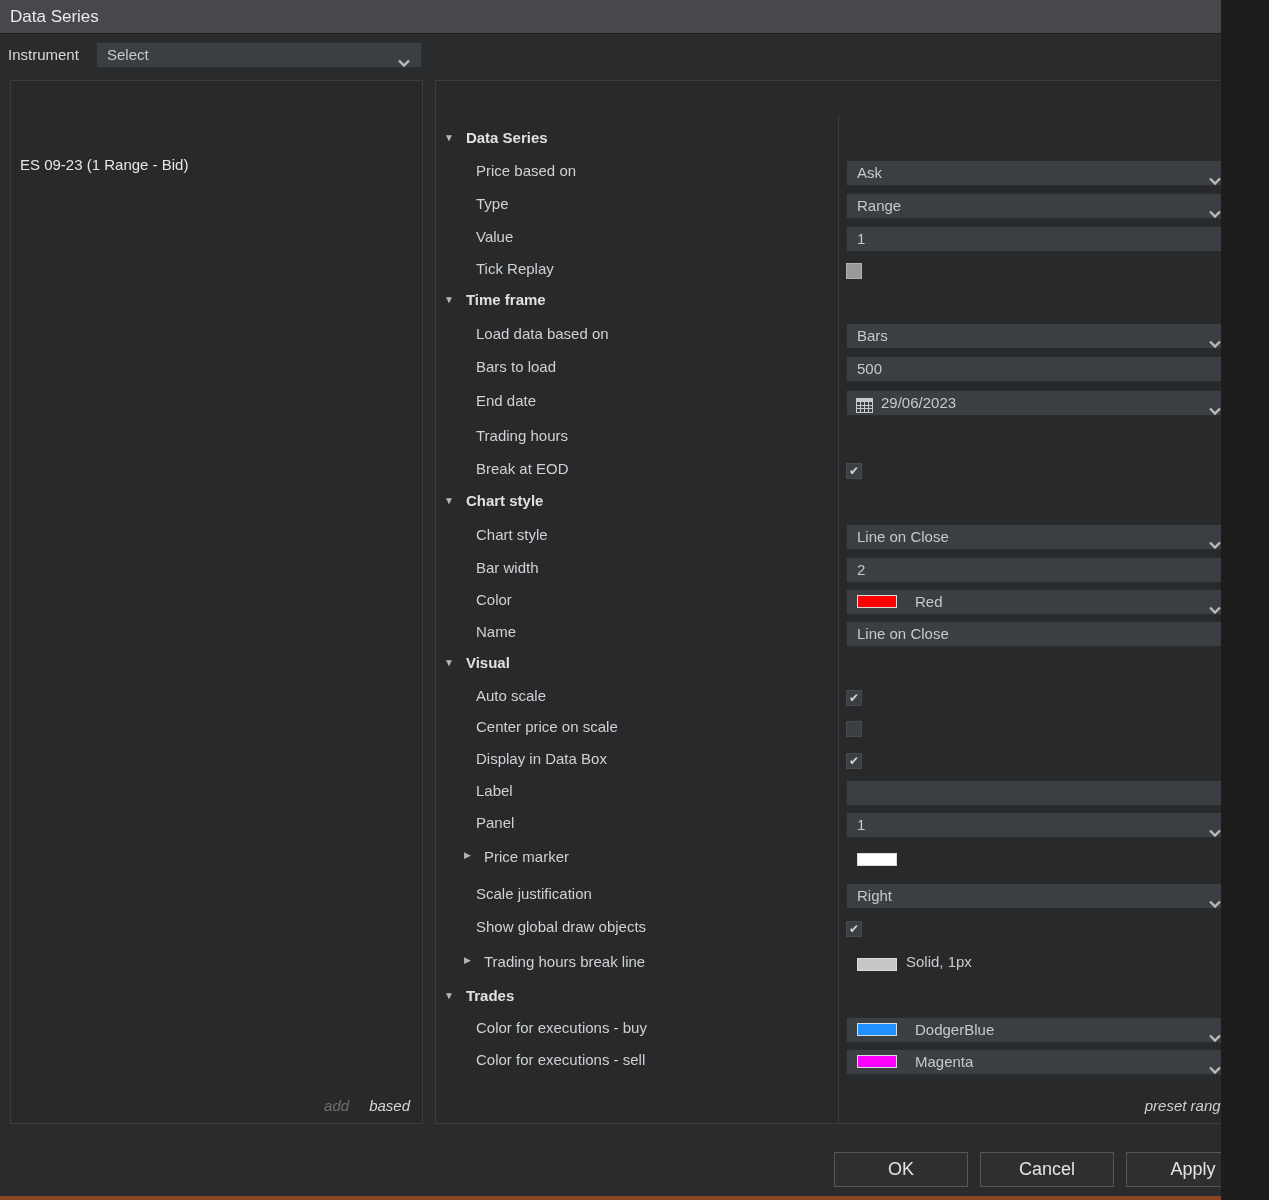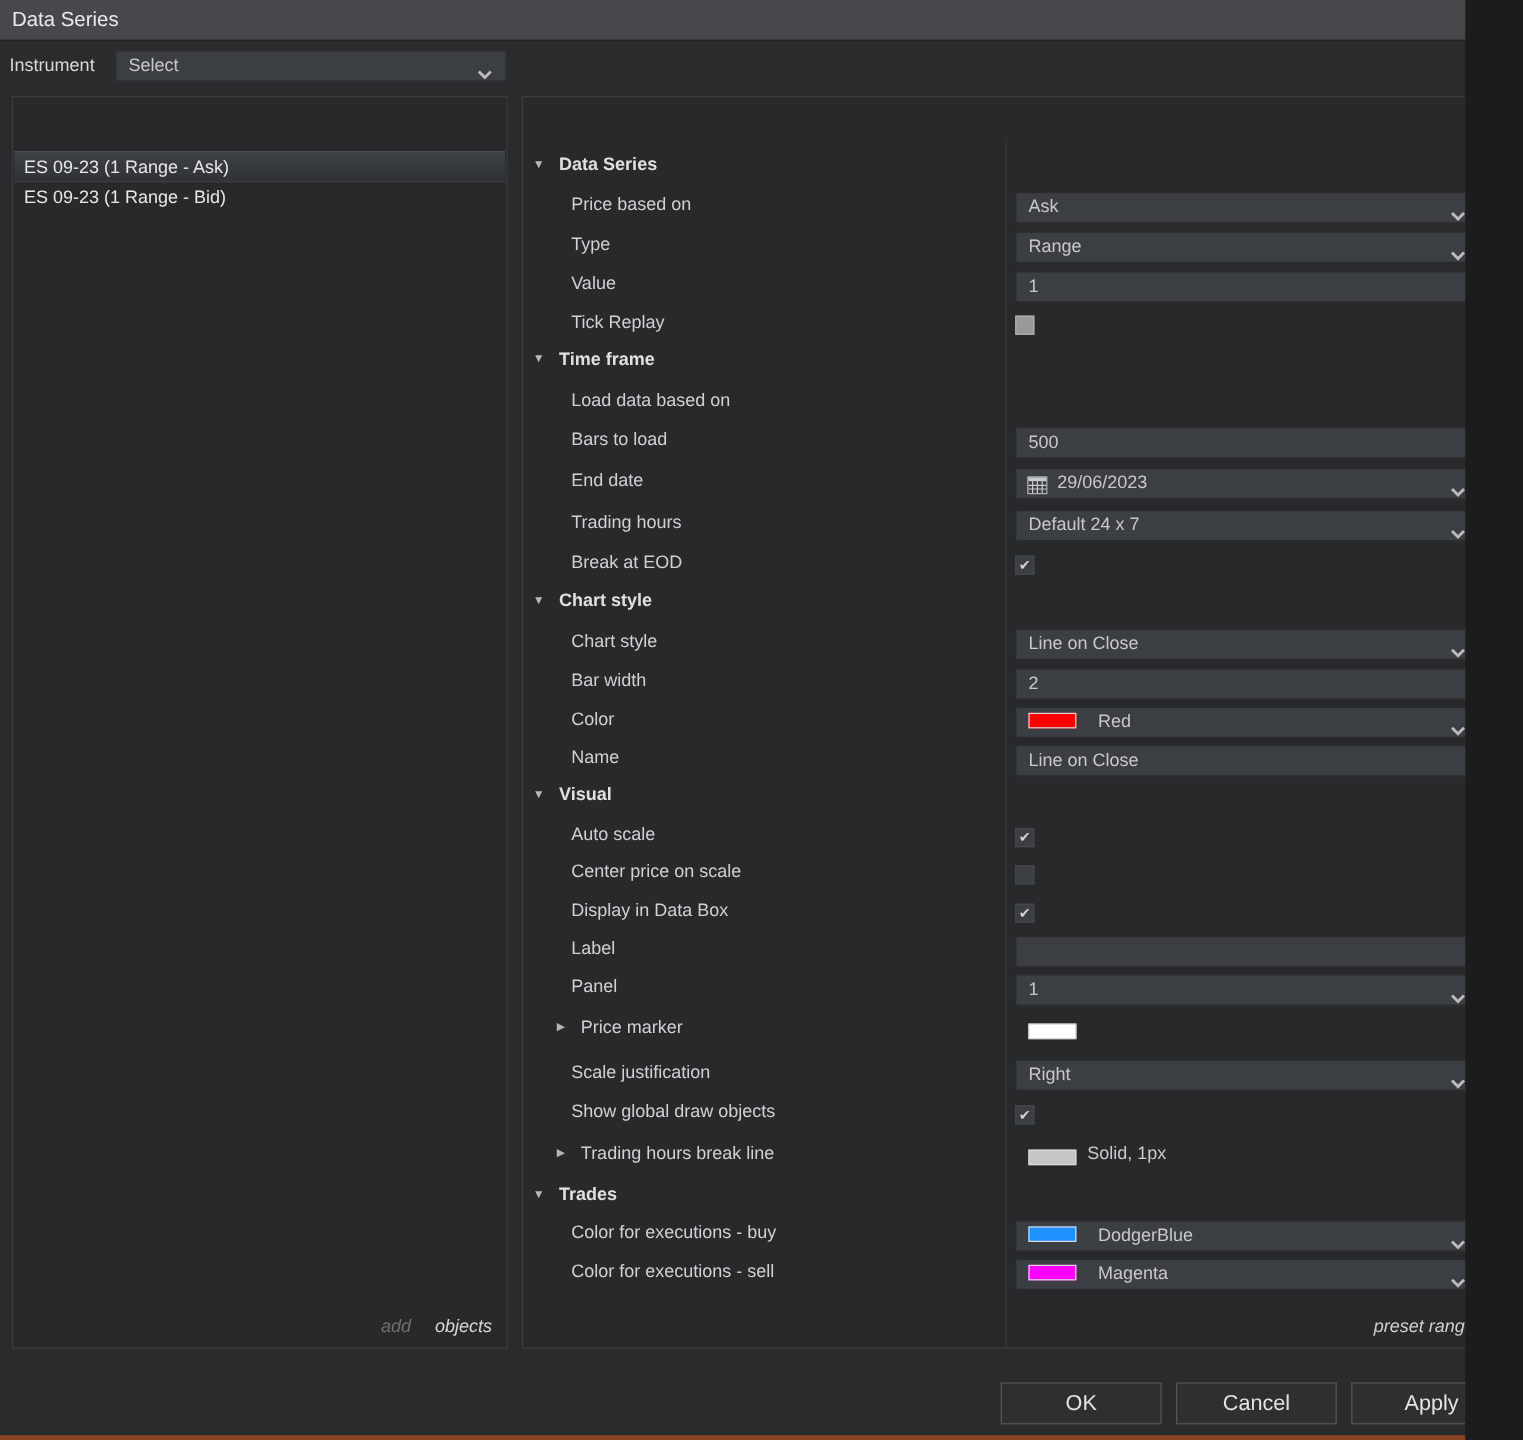--- a/index.html
+++ b/index.html
@@ -81,28 +81,25 @@
   <div class="inst-dd">
     <span>Select</span>
     <span class="chev" style="position:absolute;right:10px;top:8px;">
       <svg width="14" height="9">
           <path d="M2 1.5 L7 6.5 L12 1.5" stroke="#b9bbbd" stroke-width="2.4" fill="none"></path>
         </svg>
     </span>
   </div>
 
   <div class="panel applied-panel">
-    <div class="applied-item selected" style="top:45px;">
-      <span>ES 09-23 (1 Range - Ask)</span>
-    </div>
     <div class="applied-item" style="top:71px;">
       <span>ES 09-23 (1 Range - Bid)</span>
     </div>
     <div class="applied-links">
-      <span class="link-dim">add</span><span class="link">objects</span>
+      <span class="link-dim">add</span><span class="link">based</span>
     </div>
   </div>
 
   <div class="panel props-panel">
     <div class="props-grid" id="prop-rows">
       <div class="col-div"></div>
     <div class="psection" style="top: 14px;"><div class="tri" style="display: inline;">▼</div><span>Data Series</span></div>
         <div class="plabel" style="top: 47px;">Price based on</div>
         <div class="ctl" style="top: 45px;"><span>Ask</span><span class="chev"><svg width="14" height="9">
               <path d="M2 1.5 L7 6.5 L12 1.5" stroke="#b9bbbd" stroke-width="2.4" fill="none"></path>
@@ -110,34 +107,34 @@
         <div class="plabel" style="top: 80px;">Type</div>
         <div class="ctl" style="top: 78px;"><span>Range</span><span class="chev"><svg width="14" height="9">
               <path d="M2 1.5 L7 6.5 L12 1.5" stroke="#b9bbbd" stroke-width="2.4" fill="none"></path>
             </svg></span></div>
         <div class="plabel" style="top: 113px;">Value</div>
         <div class="ctl" style="top: 111px;"><span>1</span></div>
         <div class="plabel" style="top: 145px;">Tick Replay</div>
         <div class="cb disabled" style="top: 148px;"></div>
         <div class="psection" style="top: 176px;"><div class="tri" style="display: inline;">▼</div><span>Time frame</span></div>
         <div class="plabel" style="top: 210px;">Load data based on</div>
+        <div class="ctl" style="top: 208px;"><span>Bars</span><span class="chev"><svg width="14" height="9">
+              <path d="M2 1.5 L7 6.5 L12 1.5" stroke="#b9bbbd" stroke-width="2.4" fill="none"></path>
+            </svg></span></div>
         <div class="plabel" style="top: 243px;">Bars to load</div>
         <div class="ctl" style="top: 241px;"><span>500</span></div>
         <div class="plabel" style="top: 277px;">End date</div>
         <div class="ctl with-cal" style="top: 275px;"><span class="cal"><svg width="17" height="16">
               <rect x="0.5" y="1.5" width="16" height="14" fill="none" stroke="#c9cacc"></rect>
               <rect x="1" y="2" width="15" height="3" fill="#c9cacc"></rect>
               <path d="M4.5 5 V15 M8.5 5 V15 M12.5 5 V15 M1 8.5 H16 M1 11.5 H16" stroke="#c9cacc" stroke-width="1" fill="none"></path>
             </svg></span><span>29/06/2023</span><span class="chev"><svg width="14" height="9">
               <path d="M2 1.5 L7 6.5 L12 1.5" stroke="#b9bbbd" stroke-width="2.4" fill="none"></path>
             </svg></span></div>
         <div class="plabel" style="top: 312px;">Trading hours</div>
-        <div class="ctl" style="top: 310px;"><span>Default 24 x 7</span><span class="chev"><svg width="14" height="9">
-              <path d="M2 1.5 L7 6.5 L12 1.5" stroke="#b9bbbd" stroke-width="2.4" fill="none"></path>
-            </svg></span></div>
         <div class="plabel" style="top: 345px;">Break at EOD</div>
         <div class="cb" style="top: 348px;">
           <span class="check">✔</span>
         </div>
         <div class="psection" style="top: 377px;"><div class="tri" style="display: inline;">▼</div><span>Chart style</span></div>
         <div class="plabel" style="top: 411px;">Chart style</div>
         <div class="ctl" style="top: 409px;"><span>Line on Close</span><span class="chev"><svg width="14" height="9">
               <path d="M2 1.5 L7 6.5 L12 1.5" stroke="#b9bbbd" stroke-width="2.4" fill="none"></path>
             </svg></span></div>
         <div class="plabel" style="top: 444px;">Bar width</div>

